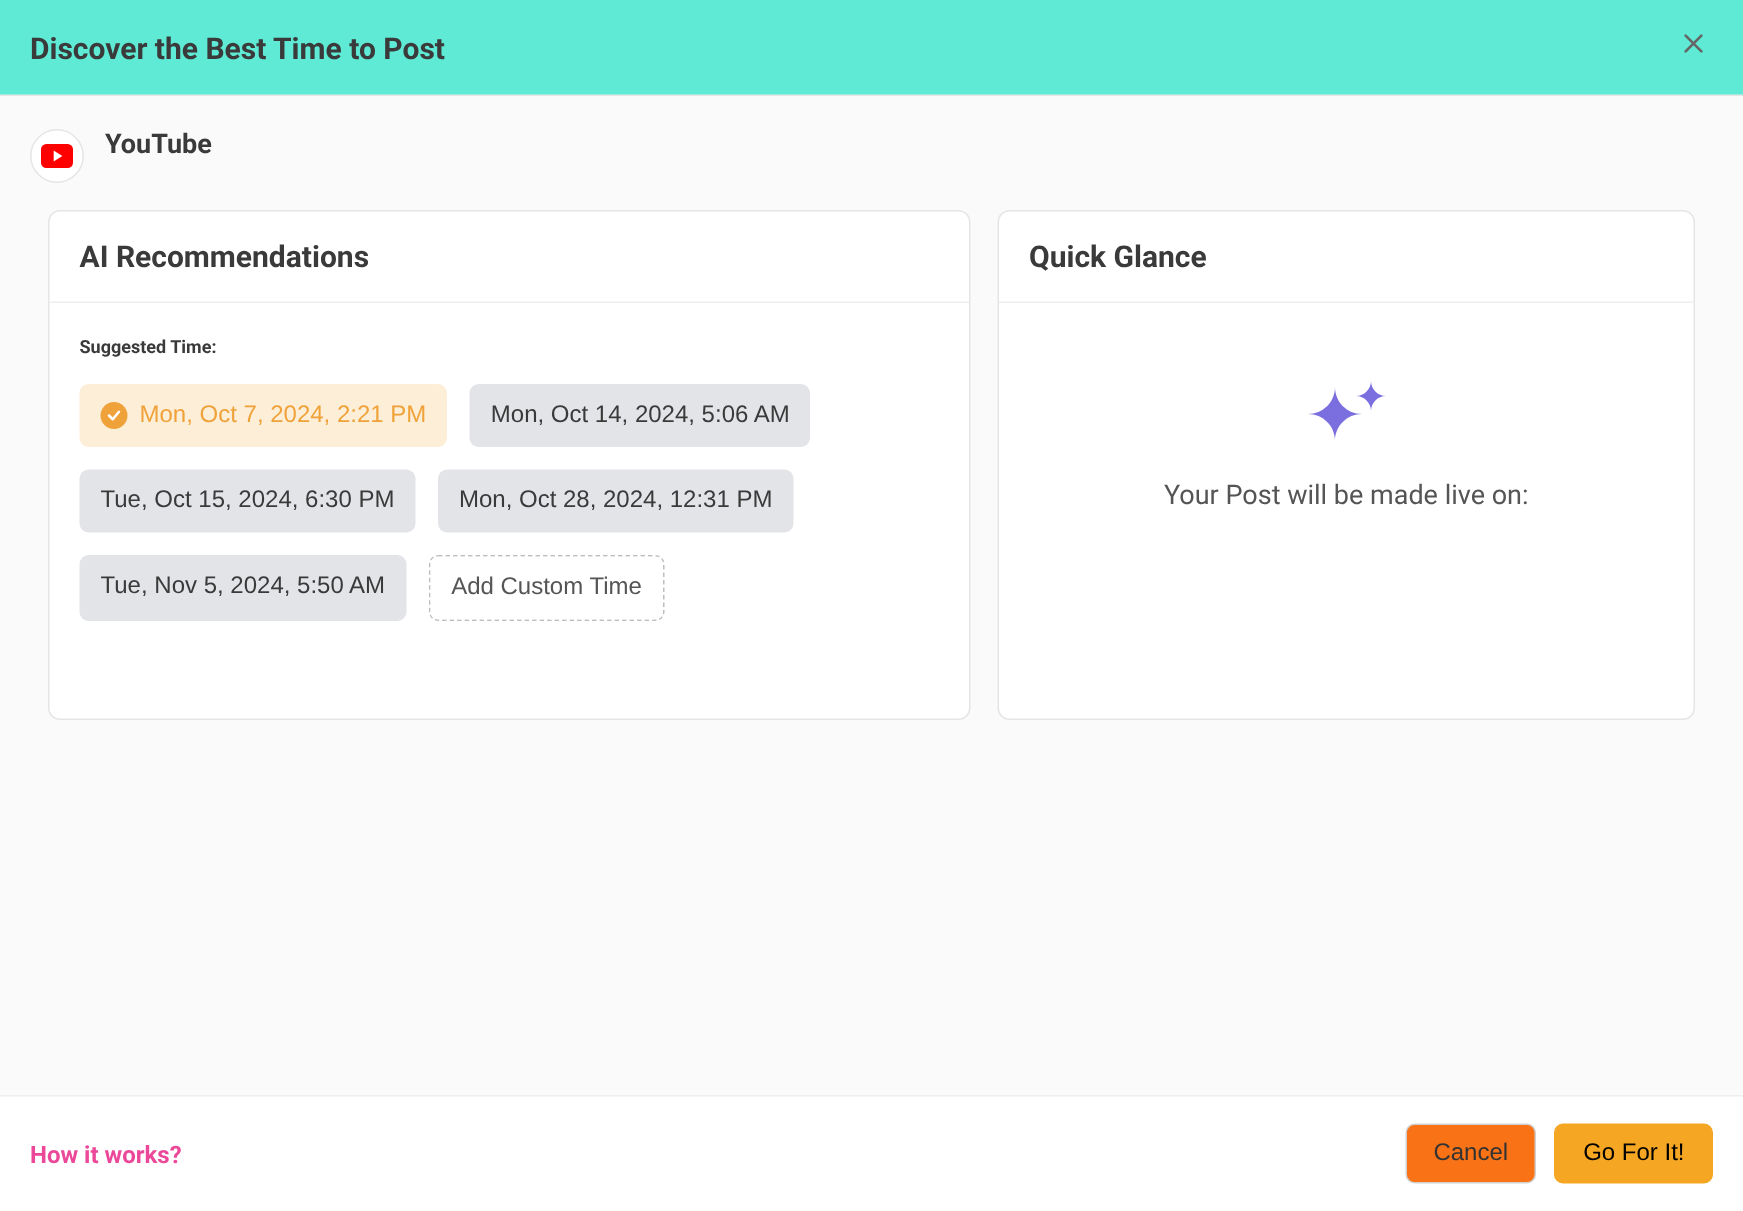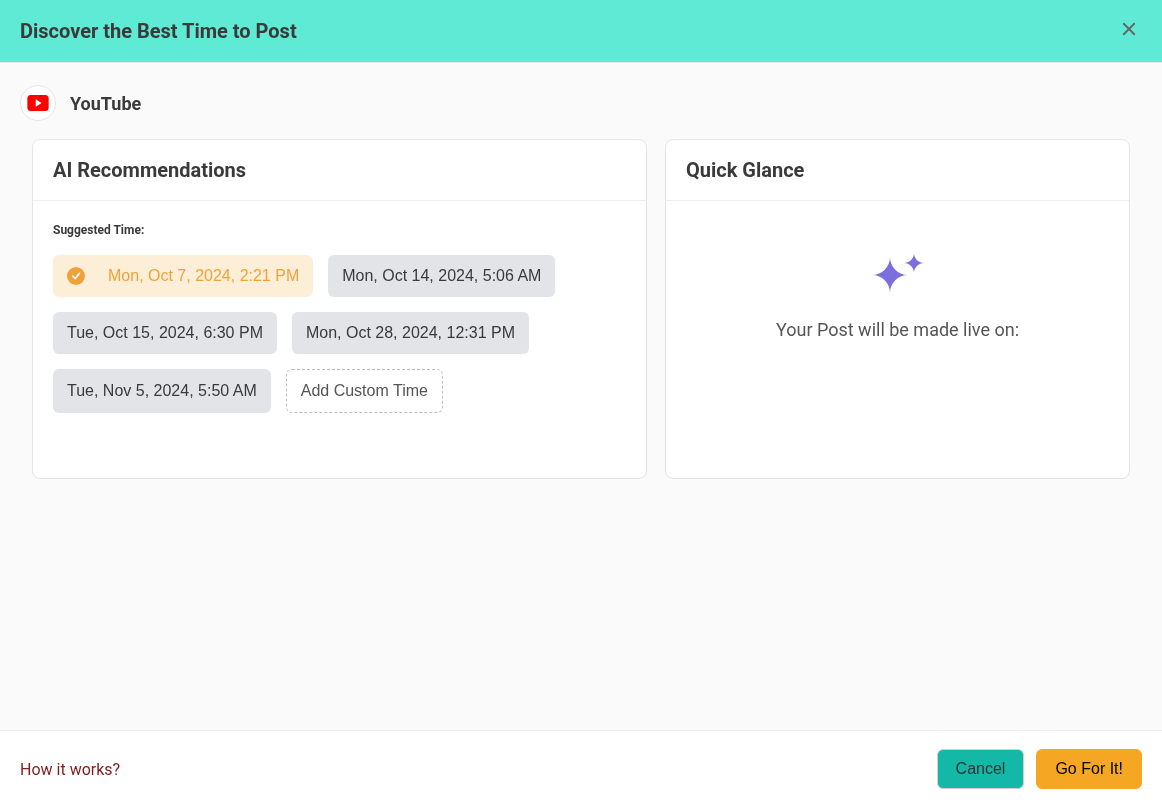--- a/index.html
+++ b/index.html
@@ -27,21 +27,21 @@
     }
     .close-btn {
       cursor: pointer;
       color: #777;
       font-size: 22px;
       line-height: 1;
       padding: 4px;
     }
     .platform-row {
       display: flex;
-      align-items: center;
+      align-items: flex-start;
       gap: 14px;
       padding: 22px 20px 18px 20px;
     }
     .yt-badge {
       width: 36px;
       height: 36px;
       border-radius: 50%;
       background: #fff;
       border: 1px solid #e5e5e5;
       display: flex;
@@ -82,22 +82,22 @@
       color: #3a3a3a;
       margin-bottom: 18px;
     }
     .chips {
       display: flex;
       flex-wrap: wrap;
       gap: 15px;
     }
     .chip {
       display: inline-flex;
-      align-items: center;
-      gap: 23px;
+      align-items: flex-start;
+      gap: 8px;
       padding: 12px 14px;
       border-radius: 6px;
       background: #e2e4e7;
       color: #3a3a3a;
       font-size: 16px;
       cursor: pointer;
       border: none;
     }
     .chip.selected {
       background: #fdeed7;
@@ -142,37 +142,37 @@
     .footer {
       margin-top: auto;
       display: flex;
       justify-content: space-between;
       align-items: center;
       padding: 18px 20px;
       background: #fff;
       border-top: 1px solid #eee;
     }
     .how-link {
-      color: #7f1d1d;
+      color: #ec4899;
       font-size: 16px;
-      font-weight: 400;
+      font-weight: 700;
       text-decoration: none;
       cursor: pointer;
     }
     .footer-actions {
       display: flex;
       gap: 12px;
     }
     .btn {
       padding: 10px 18px;
       border-radius: 6px;
       font-size: 16px;
       cursor: pointer;
       border: 1px solid #d0d0d0;
-      background: #14b8a6;
+      background: #f97316;
       color: #333;
     }
     .btn.primary {
       background: #f5a623;
       border-color: #f5a623;
       color: #000000;
       font-weight: 400;
     }
     .sparkle-wrap { margin-bottom: 6px; }
   </style>

